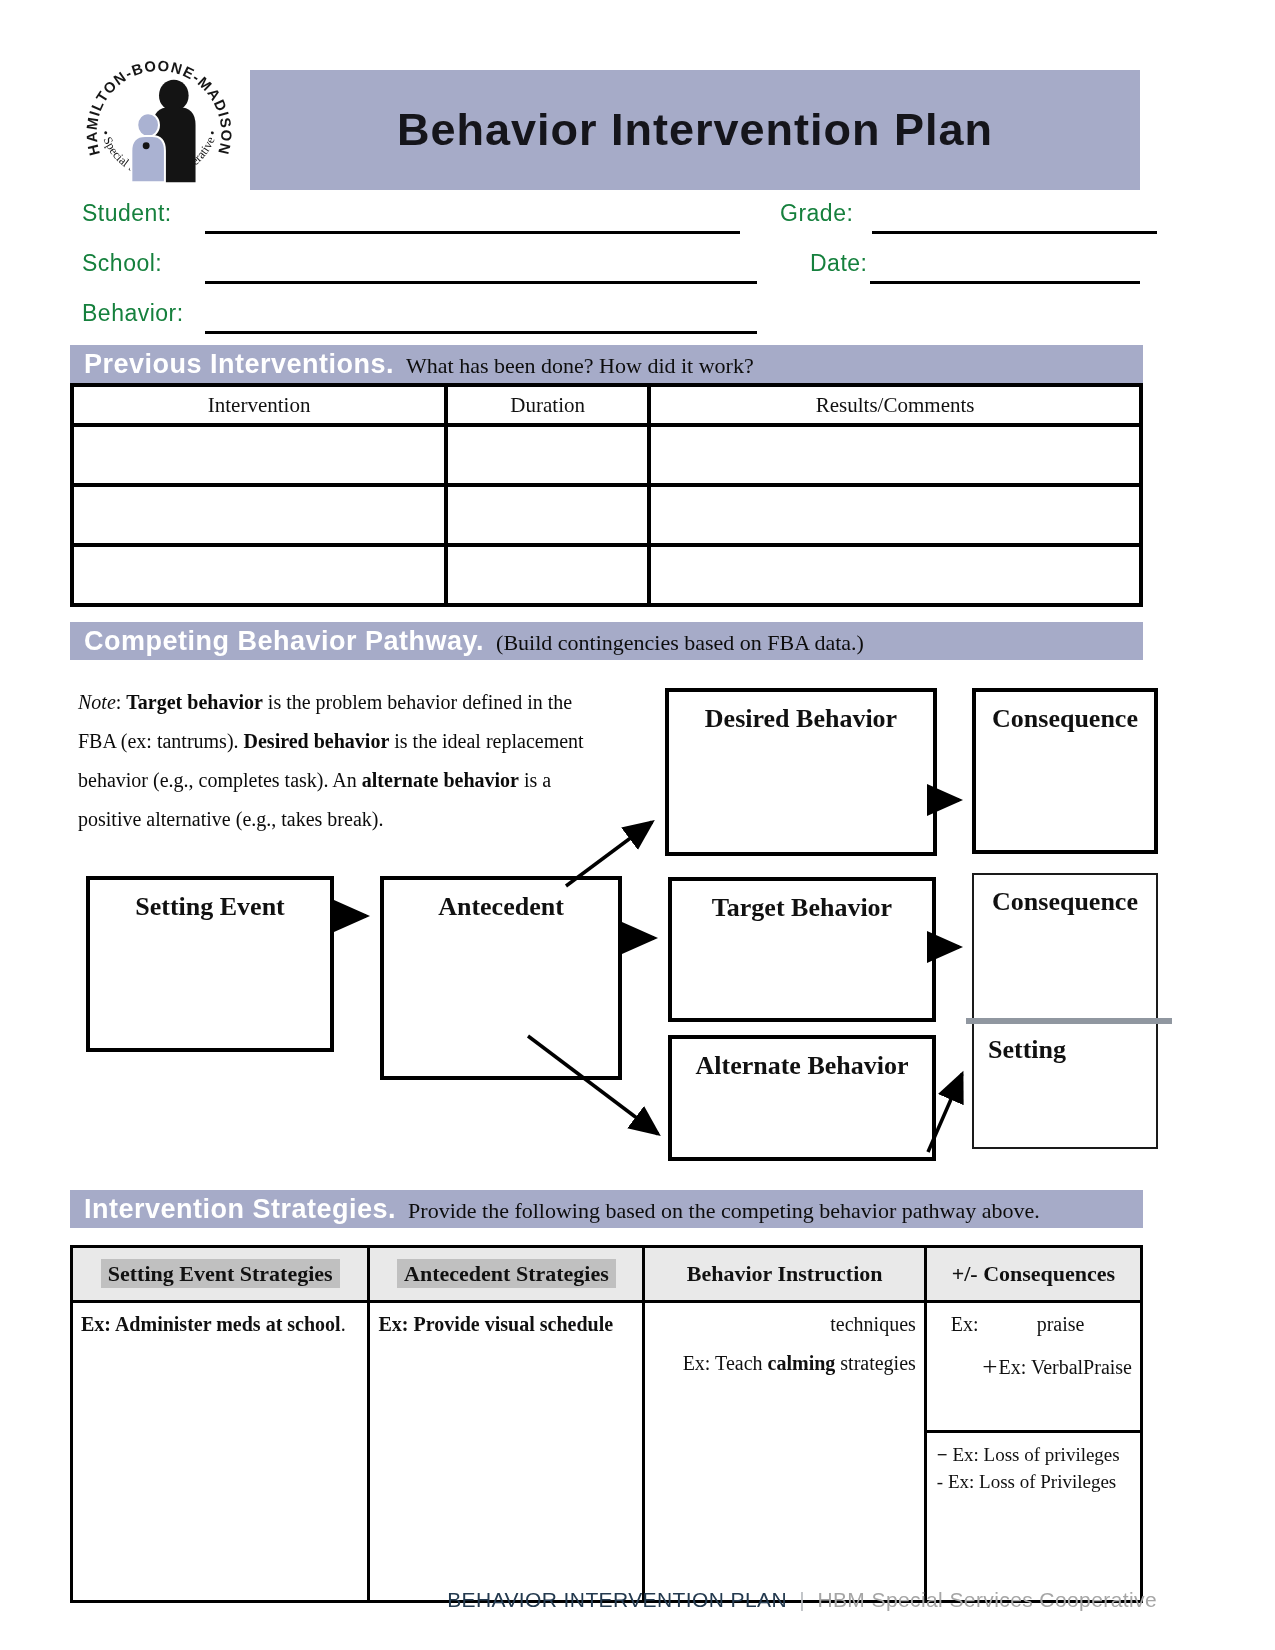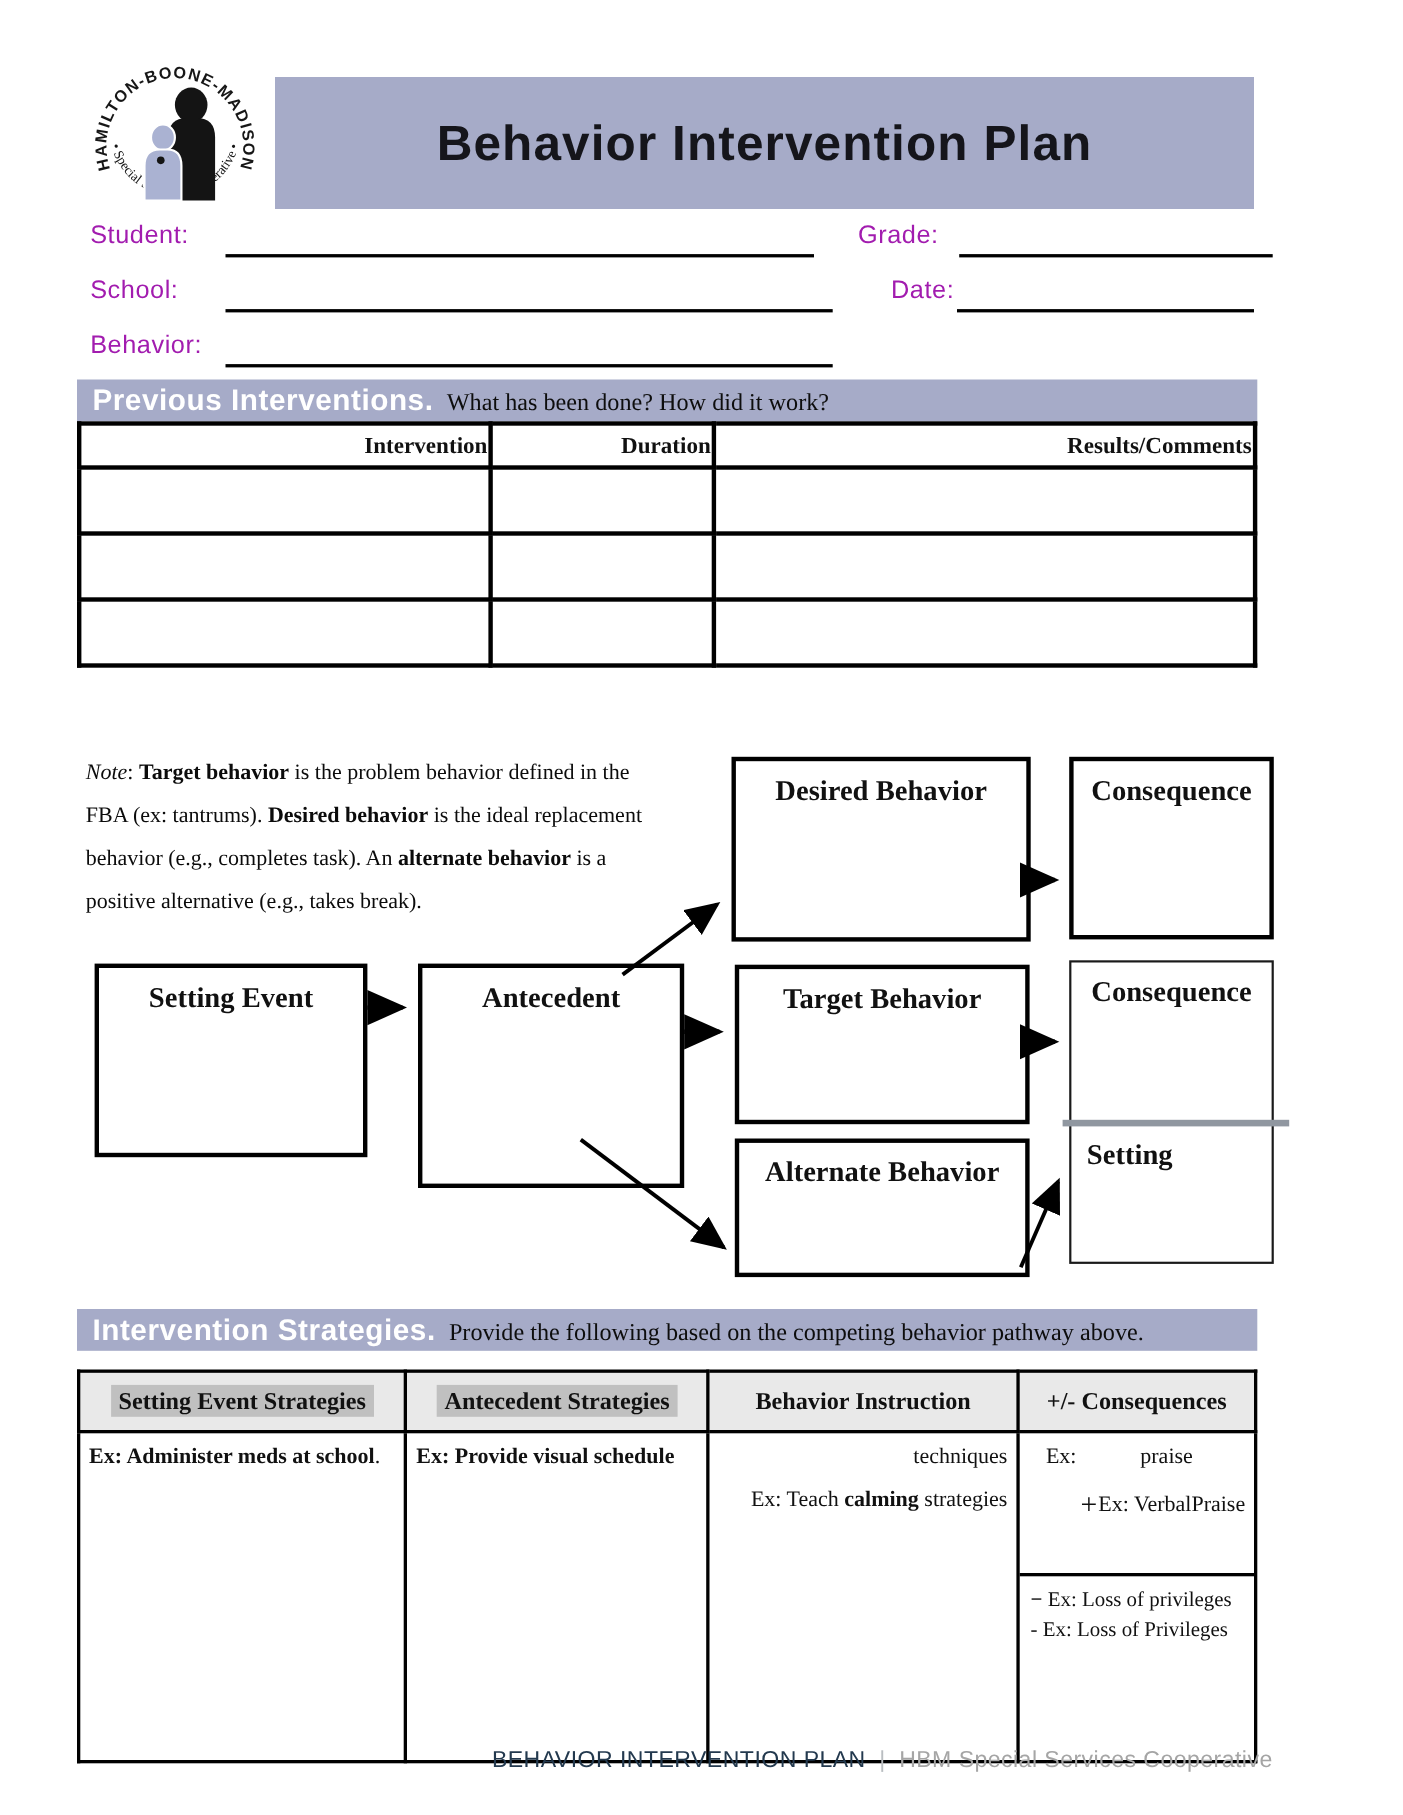--- a/index.html
+++ b/index.html
@@ -7,33 +7,33 @@
         font-family:"Liberation Sans",sans-serif;color:#111;}
   .abs{position:absolute;}
   .serif{font-family:"Liberation Serif",serif;}
 
   
   .banner{left:250px;top:70px;width:890px;height:120px;background:#a6abc8;
           display:flex;align-items:center;justify-content:center;}
   .banner-title{font-weight:bold;font-size:45px;letter-spacing:1px;color:#15151b;}
 
   
-  .f-label{font-size:23px;letter-spacing:.5px;color:#a21caf;}
+  .f-label{font-size:23px;letter-spacing:.5px;color:#15803d;}
   .f-line{border-bottom:3px solid #000;height:1px;}
 
   
   .secbar{left:70px;width:1073px;height:38px;background:#a6abc8;display:flex;
           align-items:baseline;padding-left:14px;box-sizing:border-box;}
   .secbar .t{color:#ffffff;font-weight:bold;font-size:27px;letter-spacing:.5px;line-height:38px;}
   .secbar .s{color:#0d0d0d;font-size:22px;margin-left:12px;font-family:"Liberation Serif",serif;}
 
   
   table.prev{left:70px;top:383px;width:1073px;border-collapse:collapse;position:absolute;}
   table.prev th,table.prev td{border:4px solid #000;}
-  table.prev th{height:34px;font-family:"Liberation Serif",serif;font-size:21px;font-weight:bold;text-align:right;}
+  table.prev th{height:34px;font-family:"Liberation Serif",serif;font-size:21px;font-weight:normal;text-align:center;}
   table.prev td{height:54px;}
 
   
   .note{left:78px;top:683px;width:532px;font-size:20px;line-height:39px;color:#0b0b0b;}
   .pbox{position:absolute;border:4px solid #000;box-sizing:border-box;background:transparent;}
   .pbox .lbl{font-family:"Liberation Serif",serif;font-weight:bold;font-size:26px;
              text-align:center;margin-top:12px;}
   .pbox.thin{border-width:2px;border-color:#1a1a1a;}
   .lbl-left{text-align:left !important;padding-left:14px;}
   .grayline{background:#9097a0;height:6px;}
@@ -127,20 +127,24 @@
           <td></td>
         </tr>
     <tr>
           <td></td>
           <td></td>
           <td></td>
         </tr>
   </tbody>
     </table>
 
+  <div class="abs secbar" style="top:622px">
+    <span class="t">Competing Behavior Pathway.</span>
+    <span class="s">(Build contingencies based on FBA data.)</span>
+  </div>
 
   <div class="abs note serif"><span style="font-style: italic;">Note</span><span>: </span><span style="font-weight: bold;">Target behavior</span><span> is the problem behavior defined in the FBA (ex: tantrums). </span><span style="font-weight: bold;">Desired behavior</span><span> is the ideal replacement behavior (e.g., completes task). An </span><span style="font-weight: bold;">alternate behavior</span><span> is a positive alternative (e.g., takes break).</span></div>
 
   <div class="pbox" style="left:86px;top:876px;width:248px;height:176px">
     <div class="lbl">Setting Event</div>
   </div>
   <div class="pbox" style="left:380px;top:876px;width:242px;height:204px">
     <div class="lbl">Antecedent</div>
   </div>
   <div class="pbox" style="left:665px;top:688px;width:272px;height:168px">

